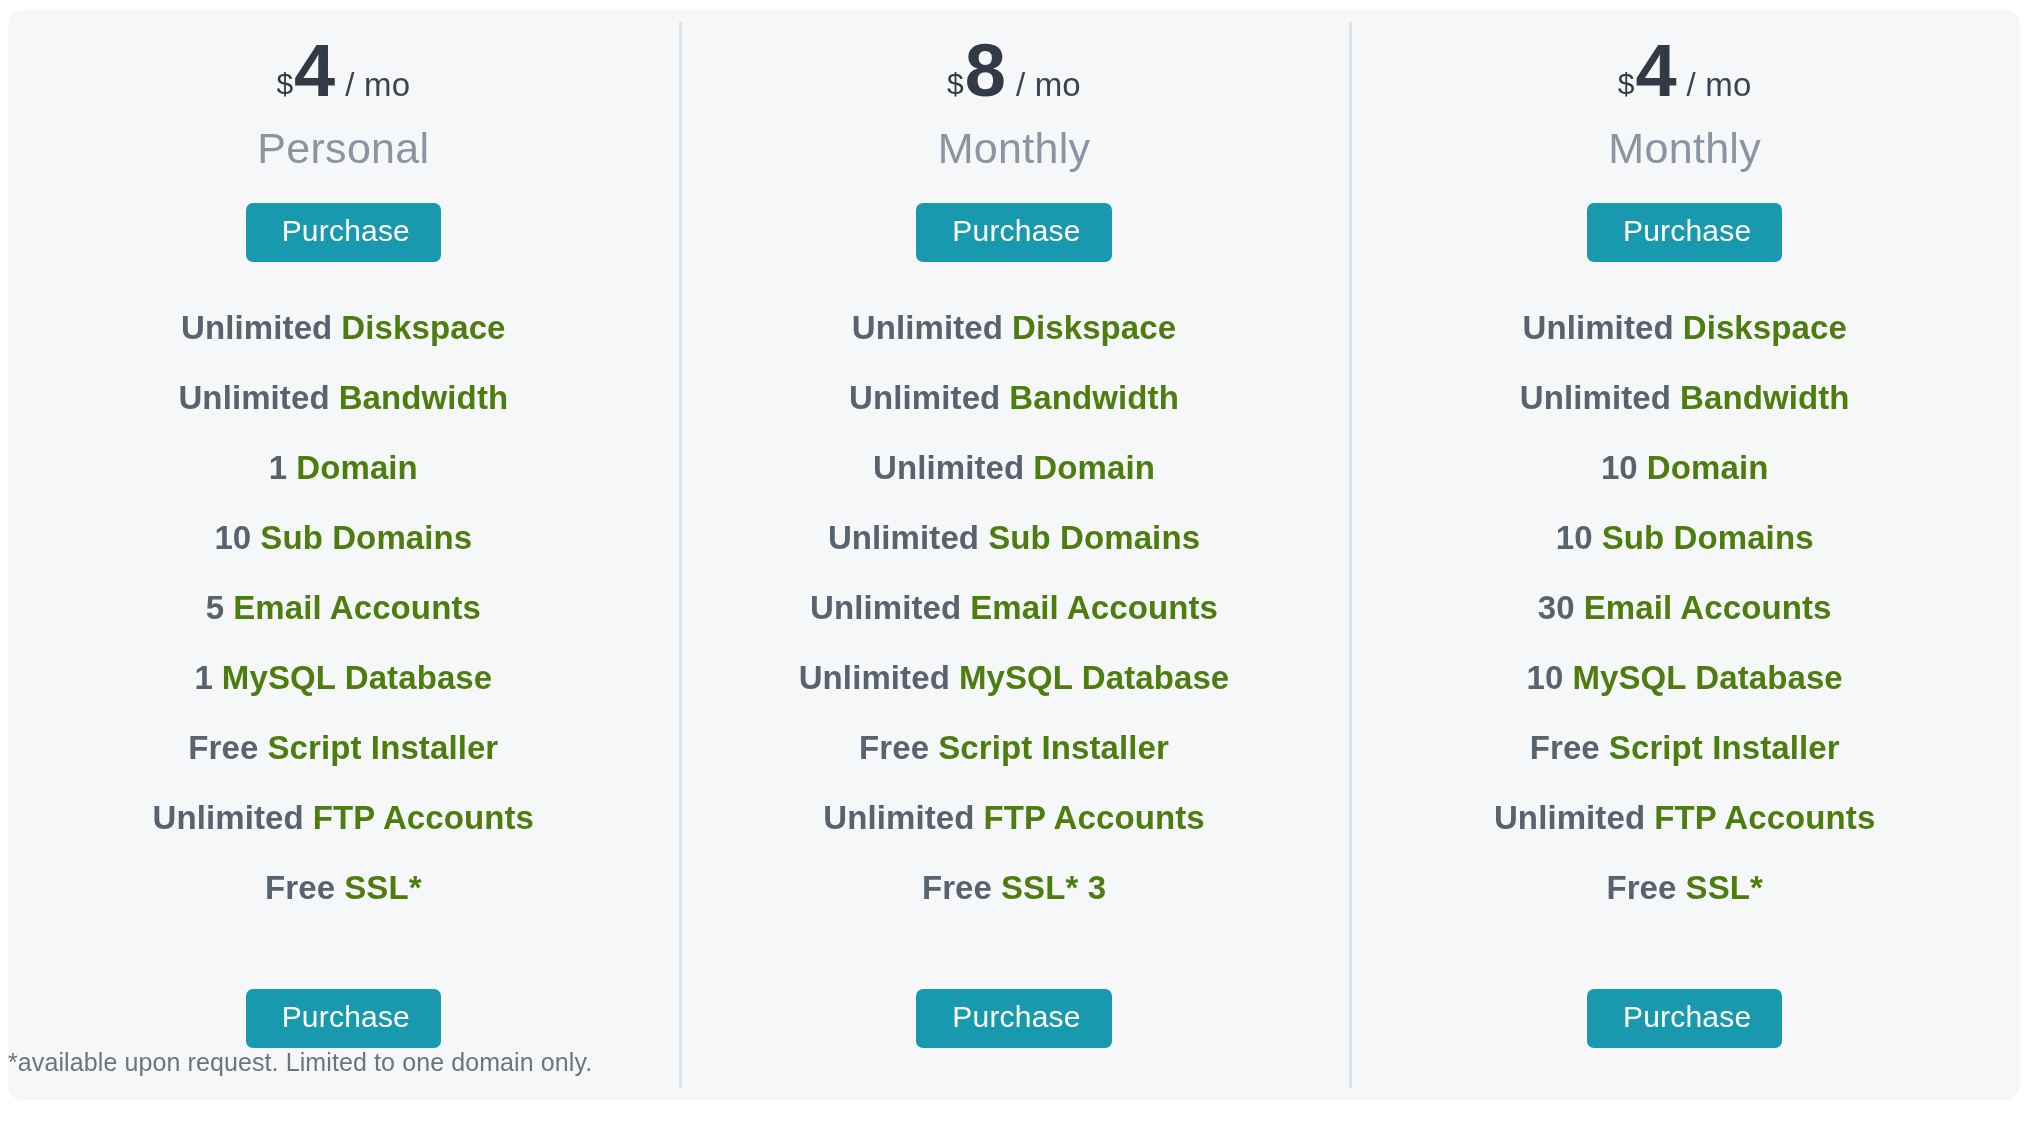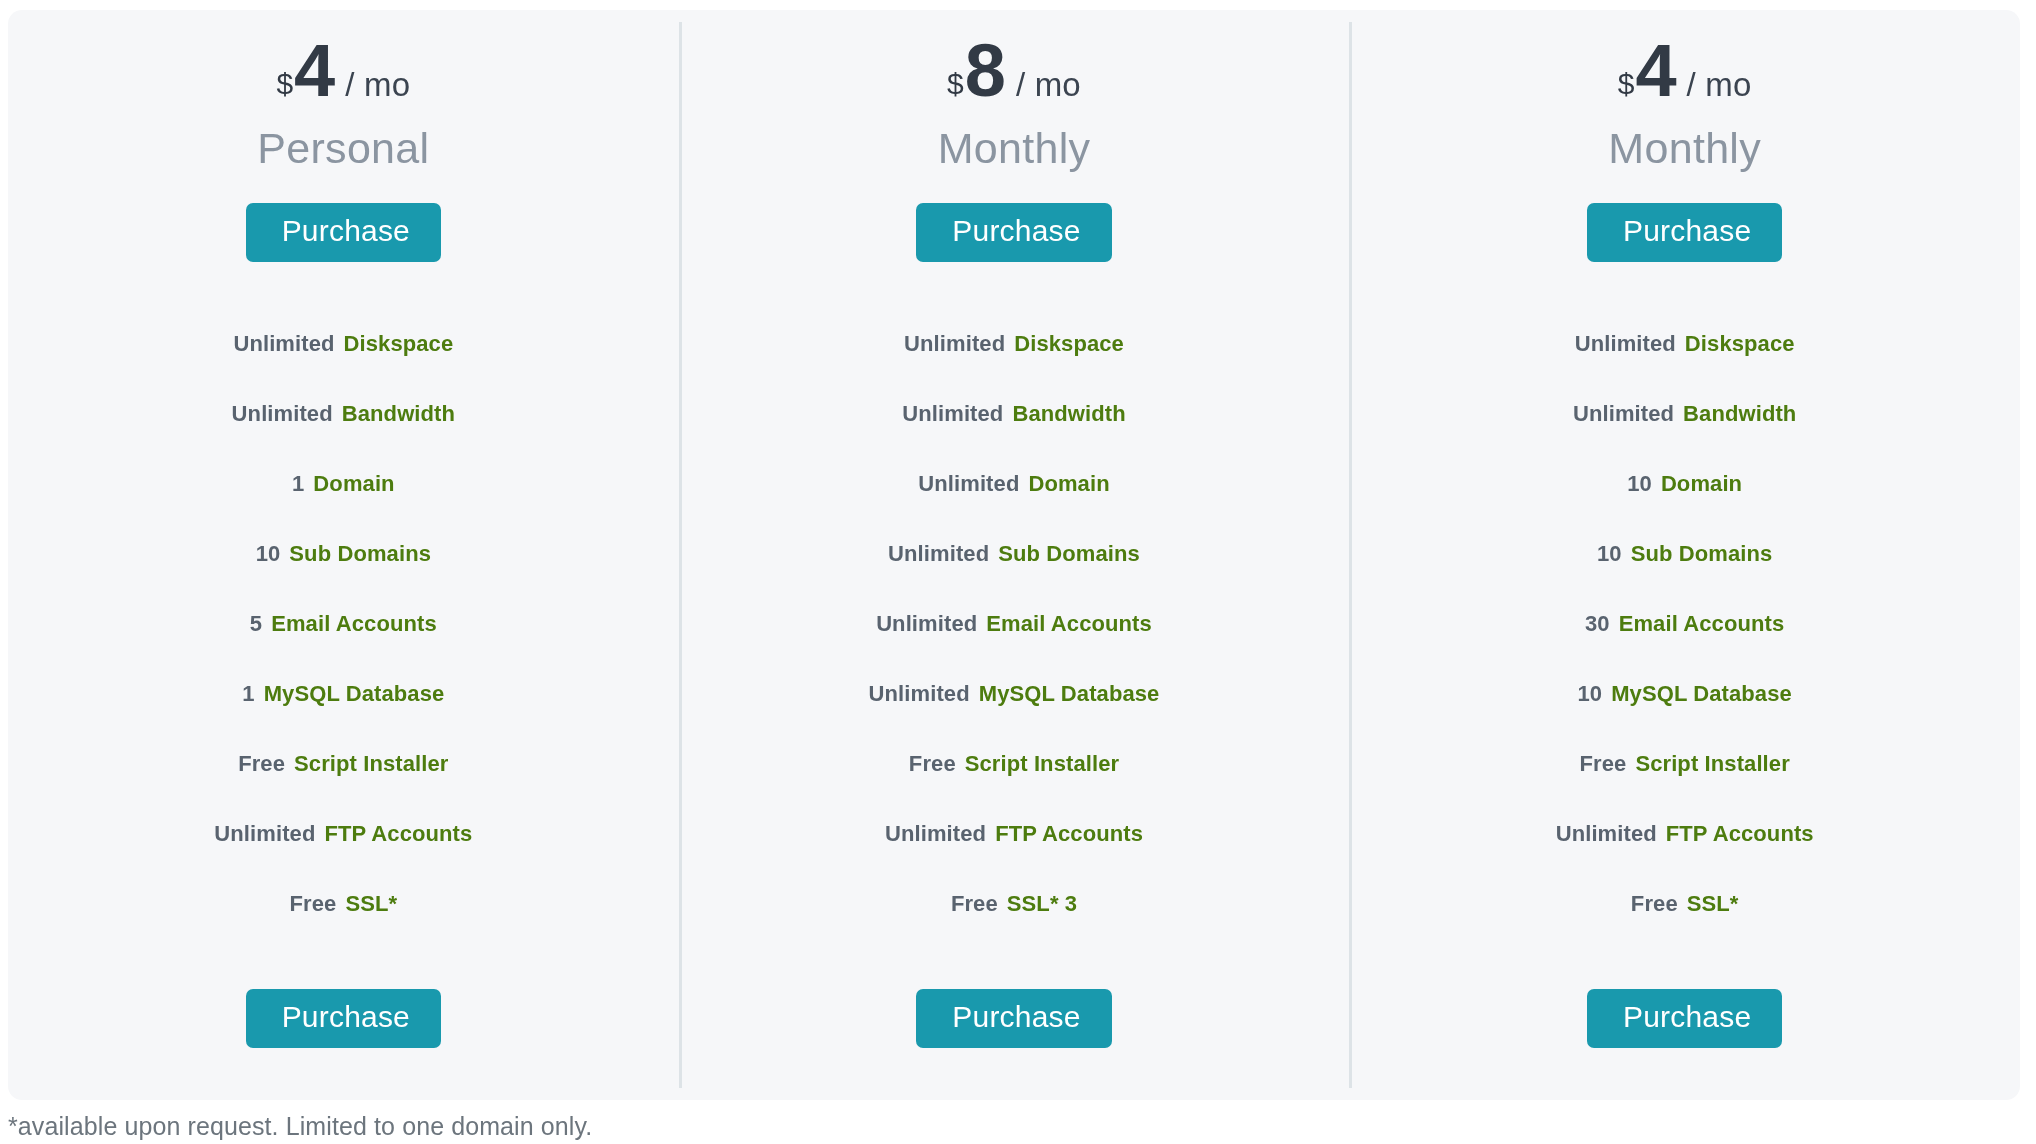--- a/index.html
+++ b/index.html
@@ -109,23 +109,22 @@
     margin-top: 47px;
     display: flex;
     flex-direction: column;
     align-items: center;
     width: 100%;
   }
 
   .feature-row {
     height: 70px;
     display: flex;
-    align-items: center;
     justify-content: center;
-    font-size: 22px;
+    font-size: 33px;
     color: #78828e;
     letter-spacing: 0.1px;
     white-space: nowrap;
   }
 
   .feature-value {
     font-weight: 700;
     color: #59636f;
     margin-right: 9px;
   }
@@ -134,21 +133,21 @@
 
   .button-bottom-wrap {
     margin-top: auto;
     padding-bottom: 52px;
   }
 
   
   .footnote {
     position: absolute;
     left: 8px;
-    top: 1112px;
+    top: 1048px;
     font-size: 25px;
     color: #6c757d;
     letter-spacing: 0.1px;
     font-weight: 400;
   }
 </style>
 </head>
 <body>
 
 <div class="pricing-card">

